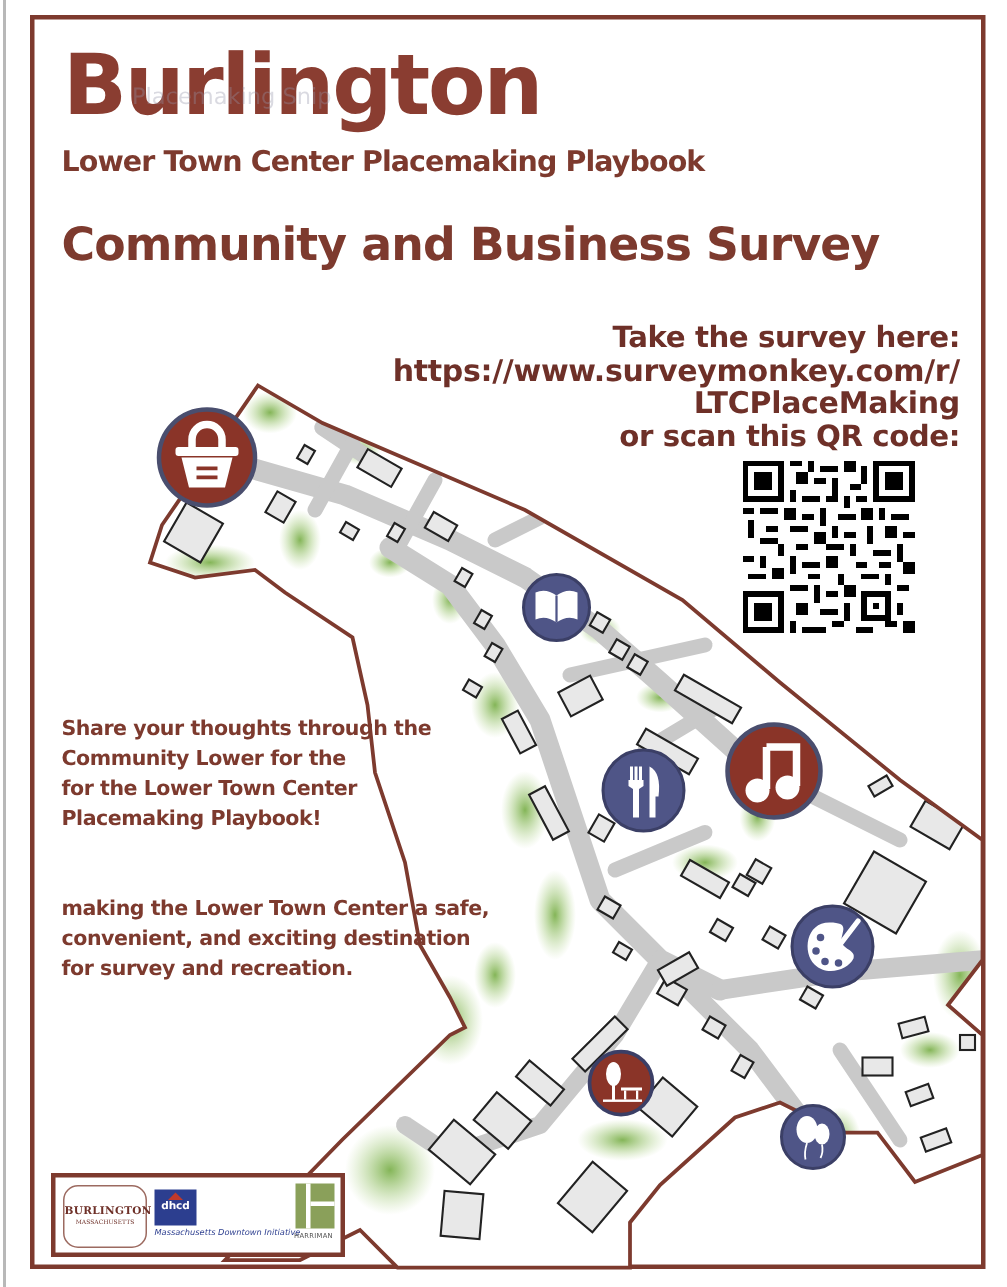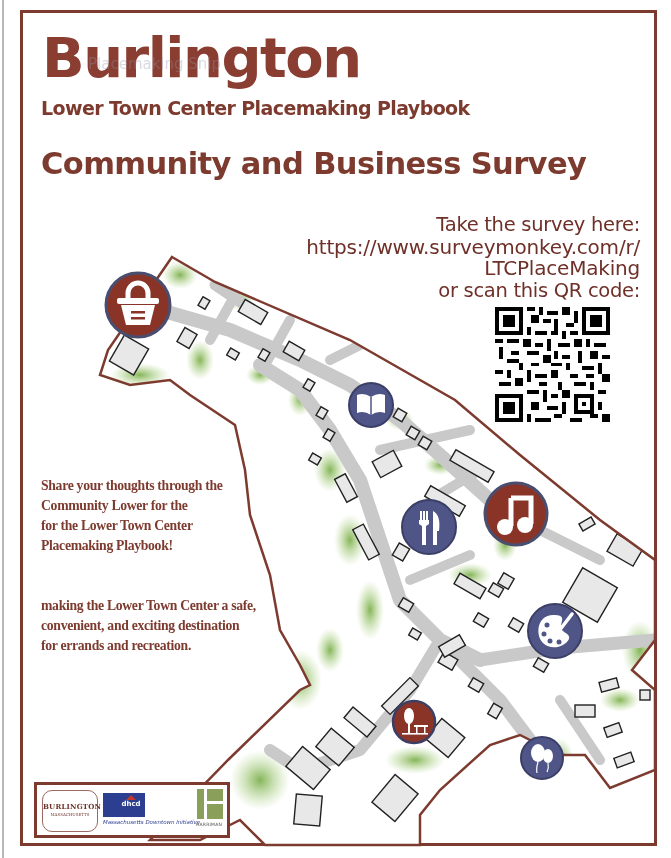--- a/index.html
+++ b/index.html
@@ -3,33 +3,33 @@
 <meta charset="utf-8">
 <style>
   html, body { margin:0; padding:0; background:#ffffff; }
   body { width:671px; height:858px; position:relative; overflow:hidden; font-family:"DejaVu Sans", sans-serif; }
   .left-edge { position:absolute; left:2px; top:0; width:2px; height:858px; background:#b8b8b8; }
   .poster { position:absolute; left:20px; top:10px; width:631px; height:830px; border:3px solid #7d3a2e; box-sizing:content-box; }
   .title { position:absolute; left:42px; top:30px; font-family:"DejaVu Sans", sans-serif; font-weight:bold; font-size:56px; letter-spacing:-1.5px; color:#8a3d31; line-height:1; }
   .snip-ghost { position:absolute; left:88px; top:55px; font-size:15px; color:rgba(150,150,170,0.35); font-family:"DejaVu Sans", sans-serif; pointer-events:none; }
   .subtitle { position:absolute; left:41px; top:97px; font-weight:bold; font-size:19px; letter-spacing:-0.6px; color:#7d3a2e; white-space:nowrap; }
   .survey-title { position:absolute; left:41px; top:146px; font-weight:bold; font-size:30.5px; letter-spacing:-0.6px; color:#7d3a2e; white-space:nowrap; }
-  .cta { position:absolute; right:31px; top:213px; text-align:right; color:#6e3028; font-weight:normal; }
+  .cta { position:absolute; right:31px; top:213px; text-align:right; color:#6e3028; font-weight:bold; }
   .cta .big { font-size:19.5px; letter-spacing:-0.3px; line-height:24px; }
   .cta .url { font-size:20px; line-height:21px; letter-spacing:-0.2px; }
   .qr { position:absolute; left:495px; top:307px; width:115px; height:115px; }
   .blurb { position:absolute; left:41px; top:476px; width:290px; color:#7d3a2e; font-weight:bold; font-size:13.7px; line-height:20px; letter-spacing:-0.3px; }
-  .blurb p { margin:0 0 20px 0;font-family:Liberation Serif, serif; }
+  .blurb p { margin:0 0 20px 0; }
   .map { position:absolute; left:0; top:0; width:671px; height:858px; pointer-events:none; }
   .map .pin { pointer-events:auto; cursor:pointer; }
   .logos { position:absolute; left:34px; top:782px; width:190px; height:50px; border:3px solid #7d3a2e; background:#fff; }
   .logo-burl { position:absolute; left:5px; top:5px; width:54px; height:40px; border:1.5px solid #9c6a60; border-radius:10px; text-align:center; font-family:"DejaVu Serif", serif; color:#6e3028; }
   .logo-burl .n { font-size:7px; font-weight:bold; margin-top:11px; letter-spacing:0.2px; }
   .logo-burl .s { font-size:4px; margin-top:1px; }
-  .logo-dhcd { position:absolute; left:66px; top:8px; width:28px; height:24px; background:#2c3e8f; color:#fff; font-size:7px; text-align:center; font-weight:bold; line-height:1;padding-left:14px; }
+  .logo-dhcd { position:absolute; left:66px; top:8px; width:28px; height:24px; background:#2c3e8f; color:#fff; font-size:7px; text-align:center; font-weight:bold; line-height:1; }
   .logo-dhcd .roof { width:0; height:0; border-left:5px solid transparent; border-right:5px solid transparent; border-bottom:5px solid #c0392b; margin:2px auto 1px; }
   .logo-mdi { position:absolute; left:66px; top:34px; font-size:5.5px; font-style:italic; color:#2c3e8f; white-space:nowrap; }
   .logo-harr { position:absolute; left:160px; top:4px; width:26px; height:30px; background:#8aa05a; }
   .logo-harr .bar1 { position:absolute; left:7px; top:0; width:3px; height:30px; background:#fff; }
   .logo-harr .bar2 { position:absolute; left:10px; top:12px; width:16px; height:3px; background:#fff; }
   .logo-harr-t { position:absolute; left:159px; top:37px; font-size:4.5px; color:#555; letter-spacing:0.2px; }
 </style>
 </head>
 <body>
 
@@ -312,21 +312,21 @@
   <p>
     <span>Share your thoughts through the</span><br>
     <span>Community Lower for the</span><br>
     <span>for the Lower Town Center</span><br>
     <span>Placemaking Playbook!</span>
   </p>
   <p>
     <br>
     <span>making the Lower Town Center a safe,</span><br>
     <span>convenient, and exciting destination</span><br>
-    <span>for errands and recreation.</span>
+    <span>for survey and recreation.</span>
   </p>
 </div>
 
 <div class="logos">
   <div class="logo-burl">
     <div class="n">BURLINGTON</div>
     <div class="s">MASSACHUSETTS</div>
   </div>
   <div class="logo-dhcd">
     <div class="roof"></div>

